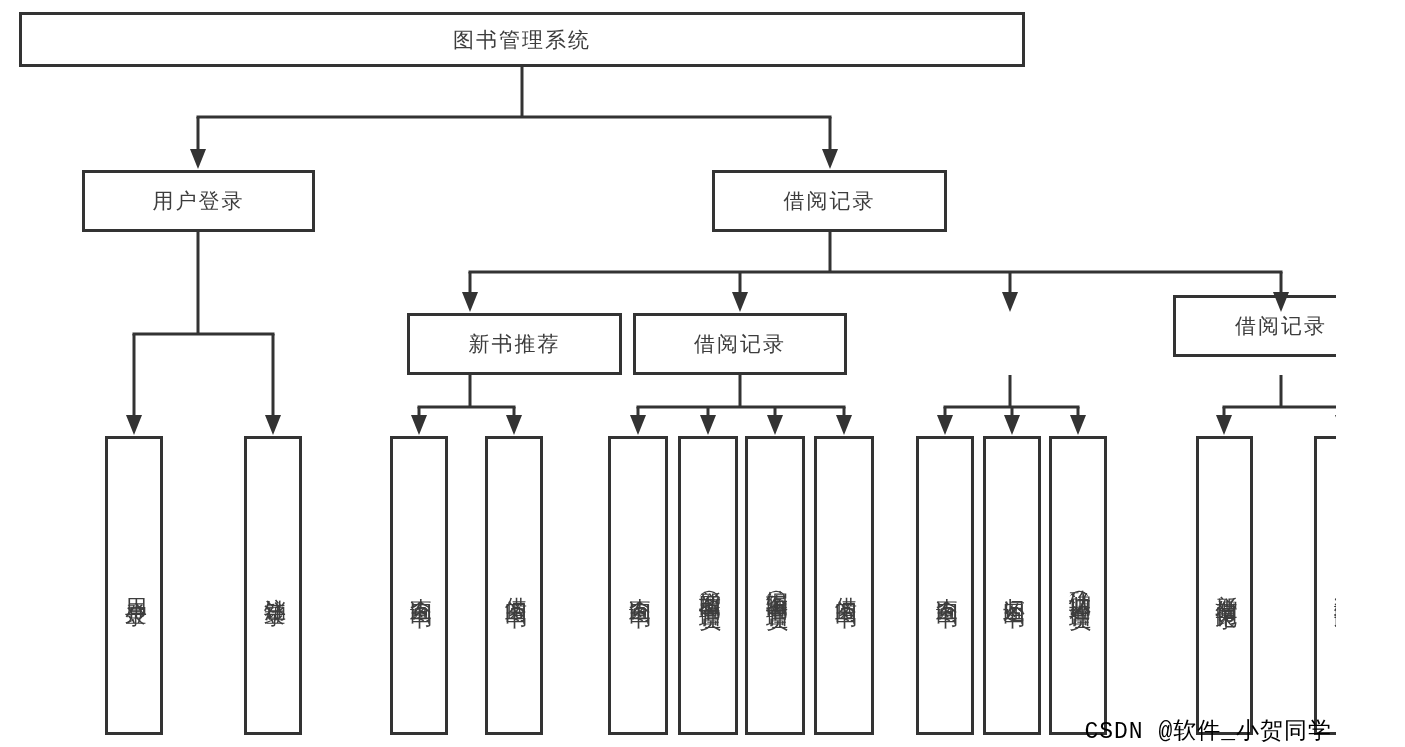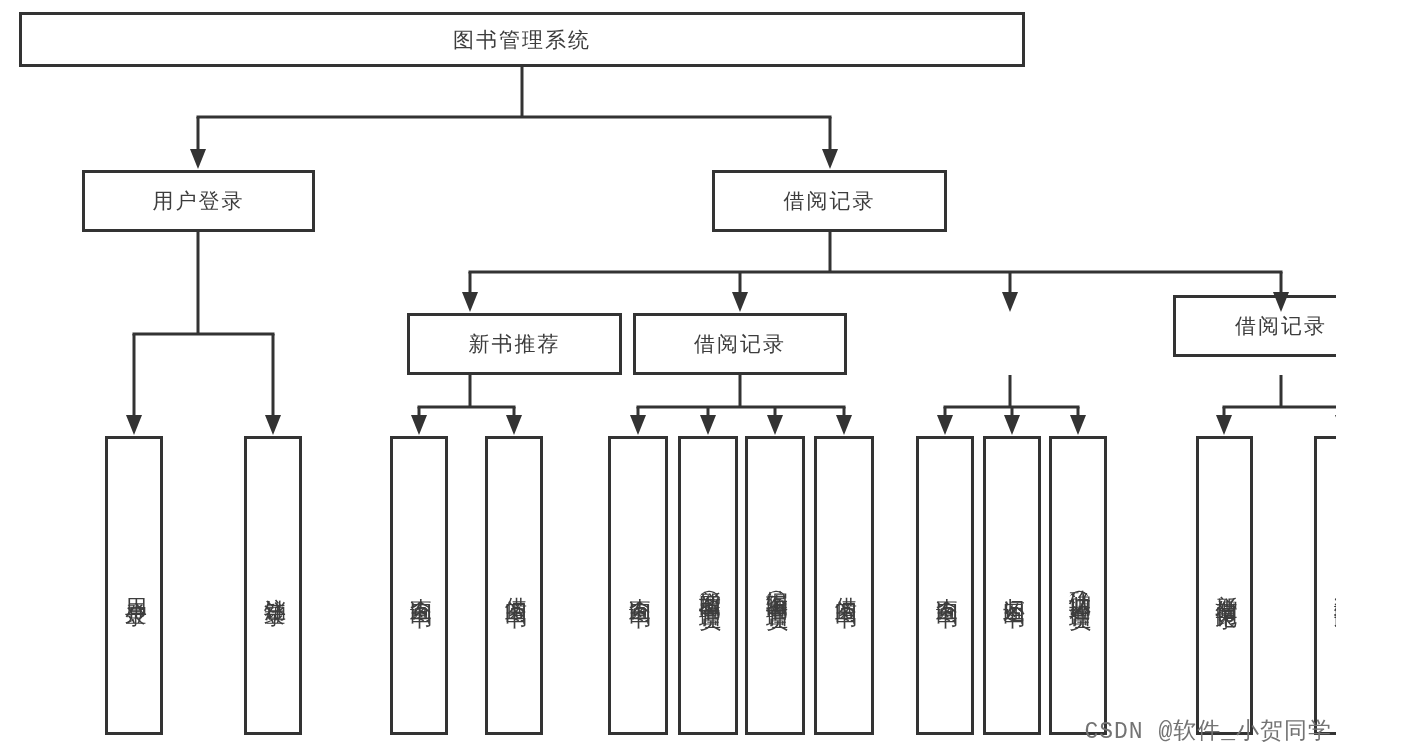--- a/index.html
+++ b/index.html
@@ -169,14 +169,14 @@
       <polygon points="1004,415 1020,415 1012,435" fill="#333333"></polygon>
       <line x1="1078" y1="407" x2="1078" y2="421" stroke="#333333" stroke-width="3"></line>
       <polygon points="1070,415 1086,415 1078,435" fill="#333333"></polygon>
       <line x1="1281" y1="375" x2="1281" y2="407" stroke="#333333" stroke-width="3"></line>
       <line x1="1222.5" y1="407" x2="1344.5" y2="407" stroke="#333333" stroke-width="3"></line>
       <line x1="1224" y1="407" x2="1224" y2="421" stroke="#333333" stroke-width="3"></line>
       <polygon points="1216,415 1232,415 1224,435" fill="#333333"></polygon>
       <line x1="1343" y1="407" x2="1343" y2="421" stroke="#333333" stroke-width="3"></line>
       <polygon points="1335,415 1351,415 1343,435" fill="#333333"></polygon>
     </svg>
-  <div class="watermark" style="color: #737373;">CSDN @软件_小贺同学</div>
+  <div class="watermark" style="color: #000000;">CSDN @软件_小贺同学</div>
 </div>
 
 </body></html>

